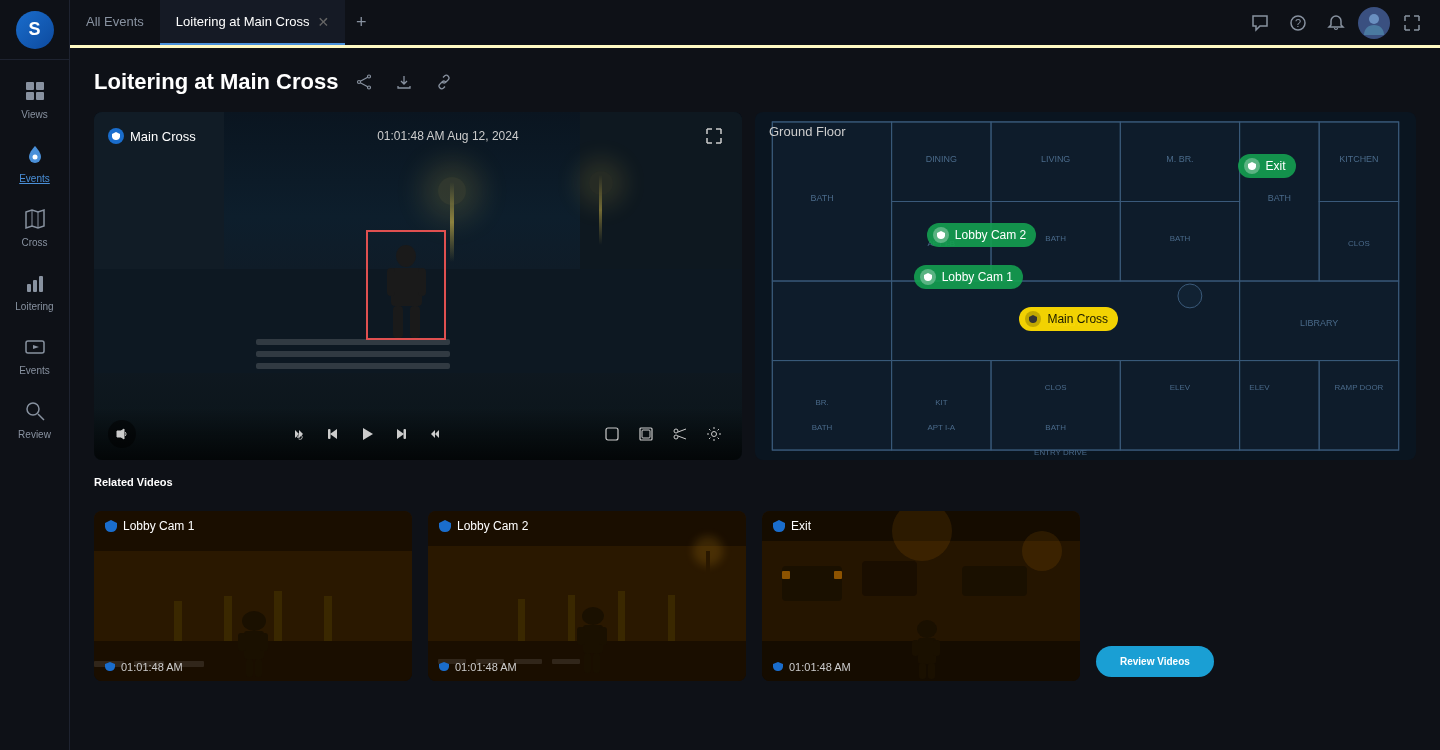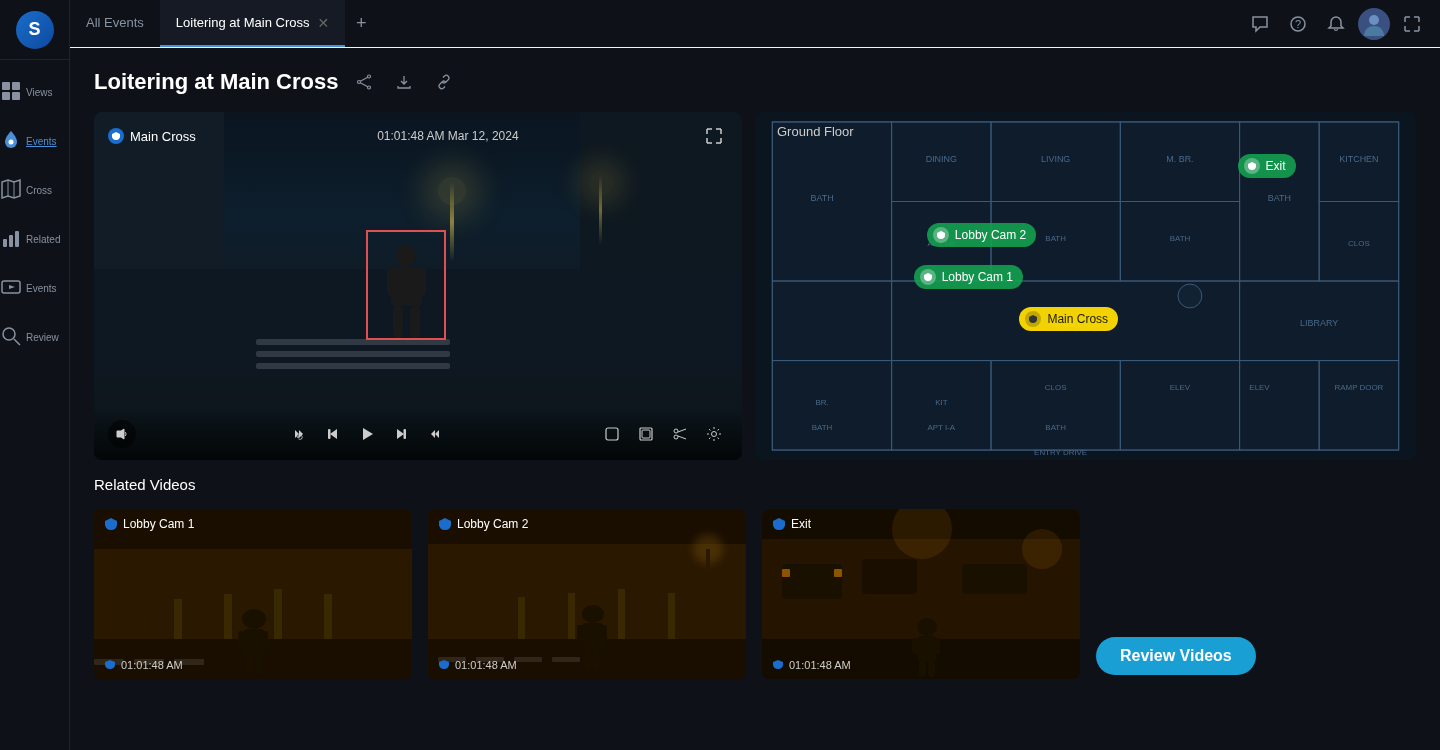--- a/index.html
+++ b/index.html
@@ -48,21 +48,21 @@
       display: flex;
       flex-direction: column;
       align-items: center;
       width: 100%;
       padding-top: 10px;
       gap: 4px;
     }
     .nav-item {
       width: 100%;
       display: flex;
-      flex-direction: row;
+      flex-direction: column;
       align-items: center;
       padding: 10px 0;
       gap: 4px;
       cursor: pointer;
       border-radius: 8px;
     }
     .nav-item.active { color: #4a90d9; }
     .nav-item .nav-icon {
       font-size: 20px;
       line-height: 1;
@@ -80,21 +80,21 @@
       display: flex;
       flex-direction: column;
       background: #0e1117;
       overflow: hidden;
     }
 
     
     .topbar {
       height: 48px;
       background: #0e1117;
-      border-bottom: 1px solid #fef9c3;
+      border-bottom: 3px solid #fef9c3;
       display: flex;
       align-items: center;
       padding: 0 0 0 0;
       flex-shrink: 0;
     }
     .tab-bar {
       display: flex;
       align-items: center;
       height: 100%;
       flex: 1;
@@ -333,21 +333,21 @@
       flex: 1;
       height: 348px;
       background: #0a1520;
       border-radius: 8px;
       overflow: hidden;
       position: relative;
     }
     .floor-label {
       position: absolute;
       top: 12px;
-      left: 22px;
+      left: 14px;
       font-size: 13px;
       color: #ccc;
       z-index: 10;
     }
     .cam-marker {
       position: absolute;
       display: flex;
       align-items: center;
       gap: 6px;
       background: rgba(20, 160, 80, 0.9);
@@ -371,24 +371,24 @@
       align-items: center;
       justify-content: center;
       font-size: 9px;
     }
 
     
     .related-section {
       flex: 1;
     }
     .section-title {
-      font-size: 15px;
-      font-weight: 400;
+      font-size: 11px;
+      font-weight: 700;
       color: #fff;
-      margin-bottom: 16px;
+      margin-bottom: 23px;
     }
     .related-grid {
       display: flex;
       gap: 16px;
       align-items: flex-end;
     }
     .related-video {
       flex: 0 0 318px;
       height: 170px;
       background: #050a0f;
@@ -416,21 +416,21 @@
       gap: 5px;
       font-size: 11px;
       color: #ccc;
     }
     .review-btn {
       background: #1a9fd4;
       color: #fff;
       border: none;
       border-radius: 20px;
       padding: 10px 24px;
-      font-size: 16px;
+      font-size: 10px;
       font-weight: 600;
       cursor: pointer;
       white-space: nowrap;
       align-self: flex-end;
       margin-bottom: 4px;
     }
 
     
     .ns-road {
       position: absolute;
@@ -522,21 +522,21 @@
       <span class="nav-label">Cross</span>
     </div>
     <div class="nav-item">
       <span class="nav-icon">
         <svg width="22" height="22" viewBox="0 0 22 22" fill="none">
           <rect x="3" y="12" width="4" height="8" rx="1" fill="#8892a0"></rect>
           <rect x="9" y="8" width="4" height="12" rx="1" fill="#8892a0"></rect>
           <rect x="15" y="4" width="4" height="16" rx="1" fill="#8892a0"></rect>
         </svg>
       </span>
-      <span class="nav-label">Related</span>
+      <span class="nav-label">Loitering</span>
     </div>
     <div class="nav-item">
       <span class="nav-icon">
         <svg width="22" height="22" viewBox="0 0 22 22" fill="none">
           <rect x="2" y="5" width="18" height="12" rx="2" stroke="#8892a0" stroke-width="1.5" fill="none"></rect>
           <polygon points="9,9 15,11 9,13" fill="#8892a0"></polygon>
         </svg>
       </span>
       <span class="nav-label">Events</span>
     </div>
@@ -660,21 +660,21 @@
 
         <div class="video-header">
           <div class="cam-label">
             <div class="cam-label-icon">
               <svg width="10" height="10" viewBox="0 0 10 10" fill="none">
                 <path d="M5 1L1 3v3a4 4 0 0 0 4 3 4 4 0 0 0 4-3V3L5 1z" fill="white"></path>
               </svg>
             </div>
             <span>Main Cross</span>
           </div>
-          <span class="video-timestamp">01:01:48 AM  Mar 12, 2024</span>
+          <span class="video-timestamp">01:01:48 AM  Aug 12, 2024</span>
           <div class="video-fullscreen">
             <svg width="18" height="18" viewBox="0 0 18 18" fill="none">
               <path d="M2 2h5M2 2v5M16 2h-5M16 2v5M2 16h5M2 16v-5M16 16h-5M16 16v-5" stroke="#ccc" stroke-width="1.5"></path>
             </svg>
           </div>
         </div>
 
         <div class="video-controls">
           <div class="controls-left">
             <div class="volume-btn">

